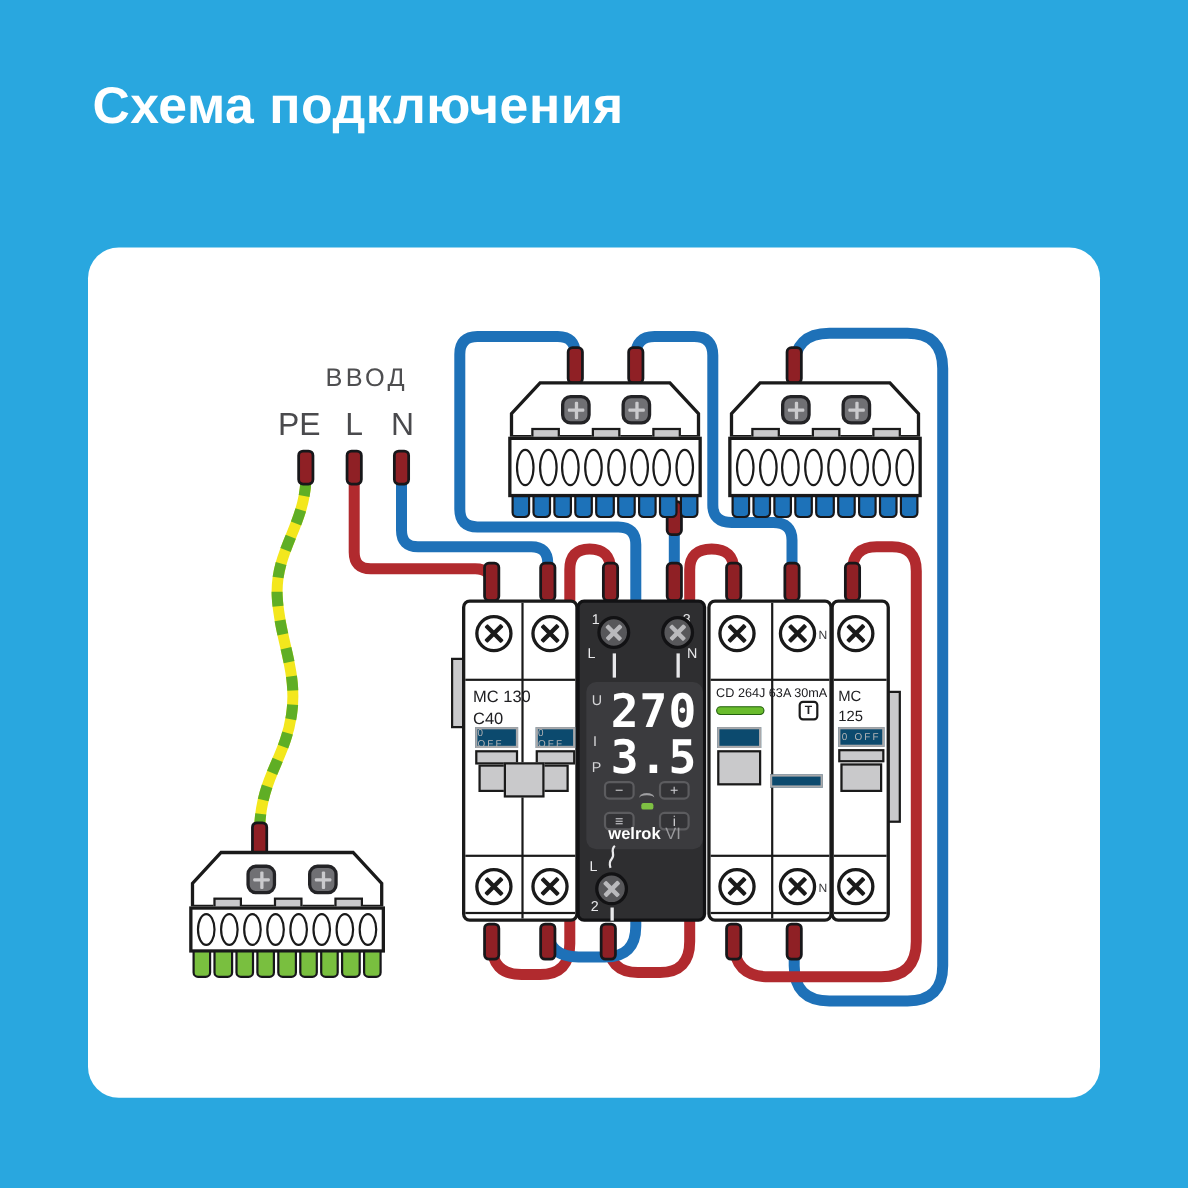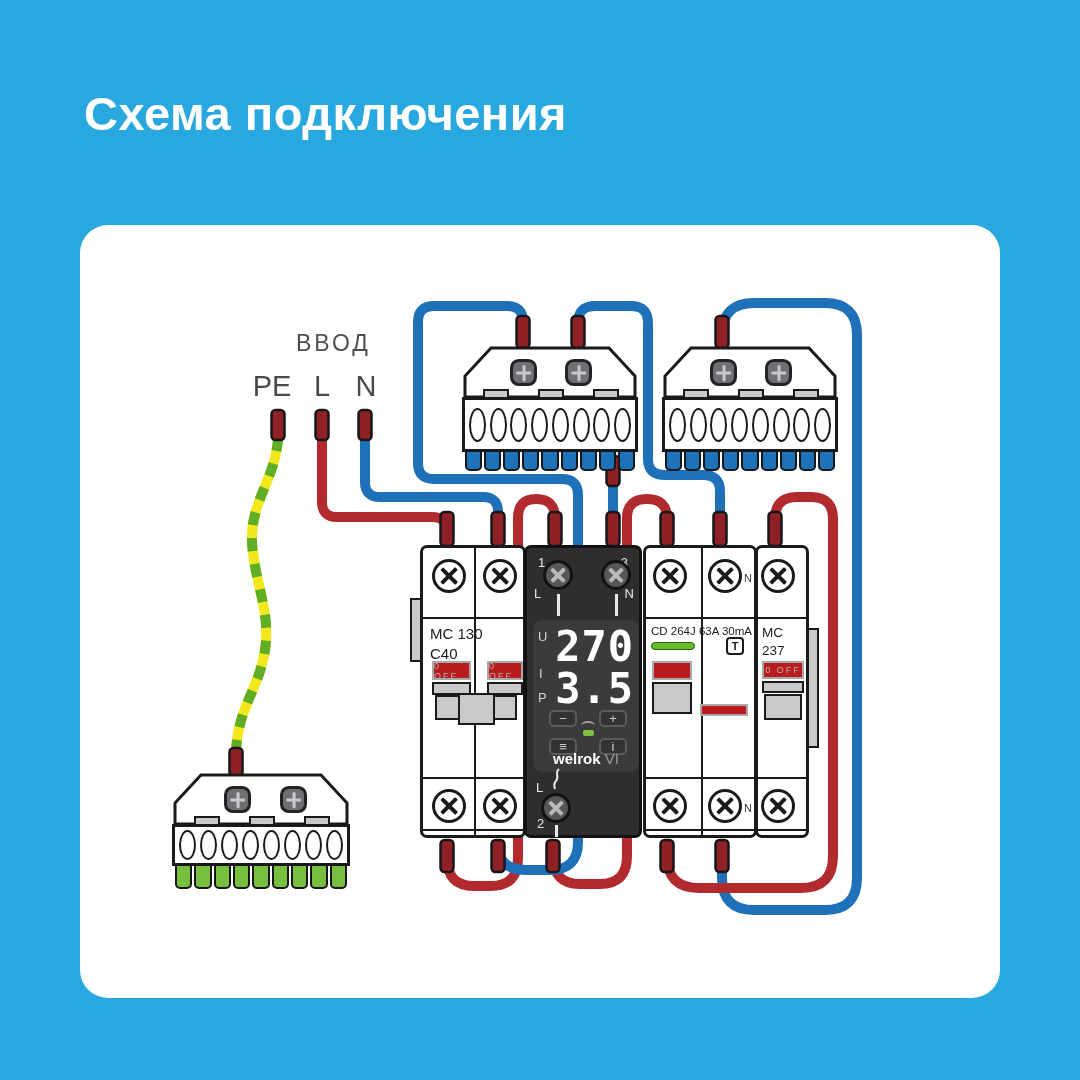--- a/index.html
+++ b/index.html
@@ -1,37 +1,37 @@
 <!DOCTYPE html>
 <html><head>
 <meta charset="utf-8">
 <style>
   html,body{margin:0;padding:0;background:#29a7df;}
   #page{position:relative;width:1080px;height:1080px;background:#29a7df;overflow:hidden;
         font-family:"Liberation Sans",sans-serif;}
   #card{position:absolute;left:80px;top:225px;width:920px;height:773px;background:#fff;border-radius:28px;z-index:0;}
   #wires{position:absolute;left:0;top:0;width:1080px;height:1080px;z-index:1;pointer-events:none;}
-  #title{position:absolute;left:84px;top:86px;color:#fff;z-index:2;}
+  #title{position:absolute;left:84px;top:68px;color:#fff;z-index:2;}
   #title .t1{font-size:47px;font-weight:bold;letter-spacing:.5px;}
   #title .t2{font-size:45px;font-weight:normal;margin-top:16px;}
   .lbl{position:absolute;color:#4a4a4d;z-index:2;}
   
   .mod{position:absolute;background:#fff;border:3px solid #1a1a1a;border-radius:7px;box-sizing:border-box;z-index:2;}
   .hline{position:absolute;left:0;right:0;height:2px;background:#1a1a1a;}
   .vline{position:absolute;top:0;bottom:0;width:2px;background:#1a1a1a;}
   .screw{position:absolute;border-radius:50%;background:#fff;border:3px solid #1a1a1a;box-sizing:border-box;}
   .screw::before,.screw::after{content:'';position:absolute;left:50%;top:50%;width:74%;height:15%;background:#1a1a1a;border-radius:1px;transform:translate(-50%,-50%) rotate(45deg);}
   .screw::after{transform:translate(-50%,-50%) rotate(-45deg);}
   .screw.dark{background:#57575a;border-color:#121214;}
   .screw.dark::before,.screw.dark::after{background:#b9b9bc;}
   .screw.bus{background:#707074;border-color:#232326;border-radius:32%;}
   .screw.bus::before{transform:translate(-50%,-50%) rotate(0deg);background:#cacacd;}
   .screw.bus::after{transform:translate(-50%,-50%) rotate(90deg);background:#cacacd;}
   .gray{position:absolute;background:#c9c9cb;border:2px solid #1a1a1a;box-sizing:border-box;}
-  .tw{position:absolute;border:2px solid #a9a9ab;background:#b91c1c;color:#b4b4b6;font-size:9px;
+  .tw{position:absolute;border:2px solid #a9a9ab;background:#0c4a6e;color:#b4b4b6;font-size:9px;
       display:flex;align-items:center;justify-content:center;letter-spacing:2px;box-sizing:border-box;}
   .mlabel{position:absolute;color:#202023;font-size:15px;line-height:1.3;}
   
   .relay{position:absolute;background:#2e2e30;border:3px solid #121214;border-radius:7px;box-sizing:border-box;z-index:2;color:#e8e8ea;}
   .rtxt{position:absolute;font-size:13px;color:#e8e8ea;}
   .tick{position:absolute;width:3px;background:#e8e8ea;}
   .disp{position:absolute;background:#3b3b3e;border-radius:9px;}
   .seg{position:absolute;font-family:"DejaVu Sans Mono",monospace;font-weight:bold;color:#fff;font-size:42px;line-height:1;letter-spacing:1px;}
   .rbtn{position:absolute;background:#333336;border:2px solid #5c5c5f;border-radius:5px;color:#cfcfd2;
         display:flex;align-items:center;justify-content:center;font-size:13px;box-sizing:border-box;}
@@ -290,21 +290,21 @@
     <div class="screw" style="left:7px;top:241px;width:34px;height:34px;"></div>
     <div class="screw" style="left:62px;top:241px;width:34px;height:34px;"></div>
     <div class="nlbl" style="left:98px;top:254px;">N</div>
     <div class="hline" style="top:281px;"></div>
   </div>
 
   <div class="mod" style="left:755px;top:545px;width:54px;height:293px;">
     <div class="screw" style="left:3px;top:11px;width:34px;height:34px;"></div>
     <div class="hline" style="top:69px;"></div>
     <div class="mlabel" style="left:4px;top:76px;font-size:13.5px;">
-      <div>MC 237</div>
+      <div>MC 125</div>
       <div>C25</div>
     </div>
     <div class="tw" style="left:4px;top:113px;width:42px;height:18px;">
       <span>0 OFF</span>
     </div>
     <div class="gray" style="left:4px;top:133px;width:42px;height:12px;"></div>
     <div class="gray" style="left:6px;top:146px;width:38px;height:26px;"></div>
     <div class="hline" style="top:229px;"></div>
     <div class="screw" style="left:3px;top:241px;width:34px;height:34px;"></div>
     <div class="hline" style="top:281px;"></div>

